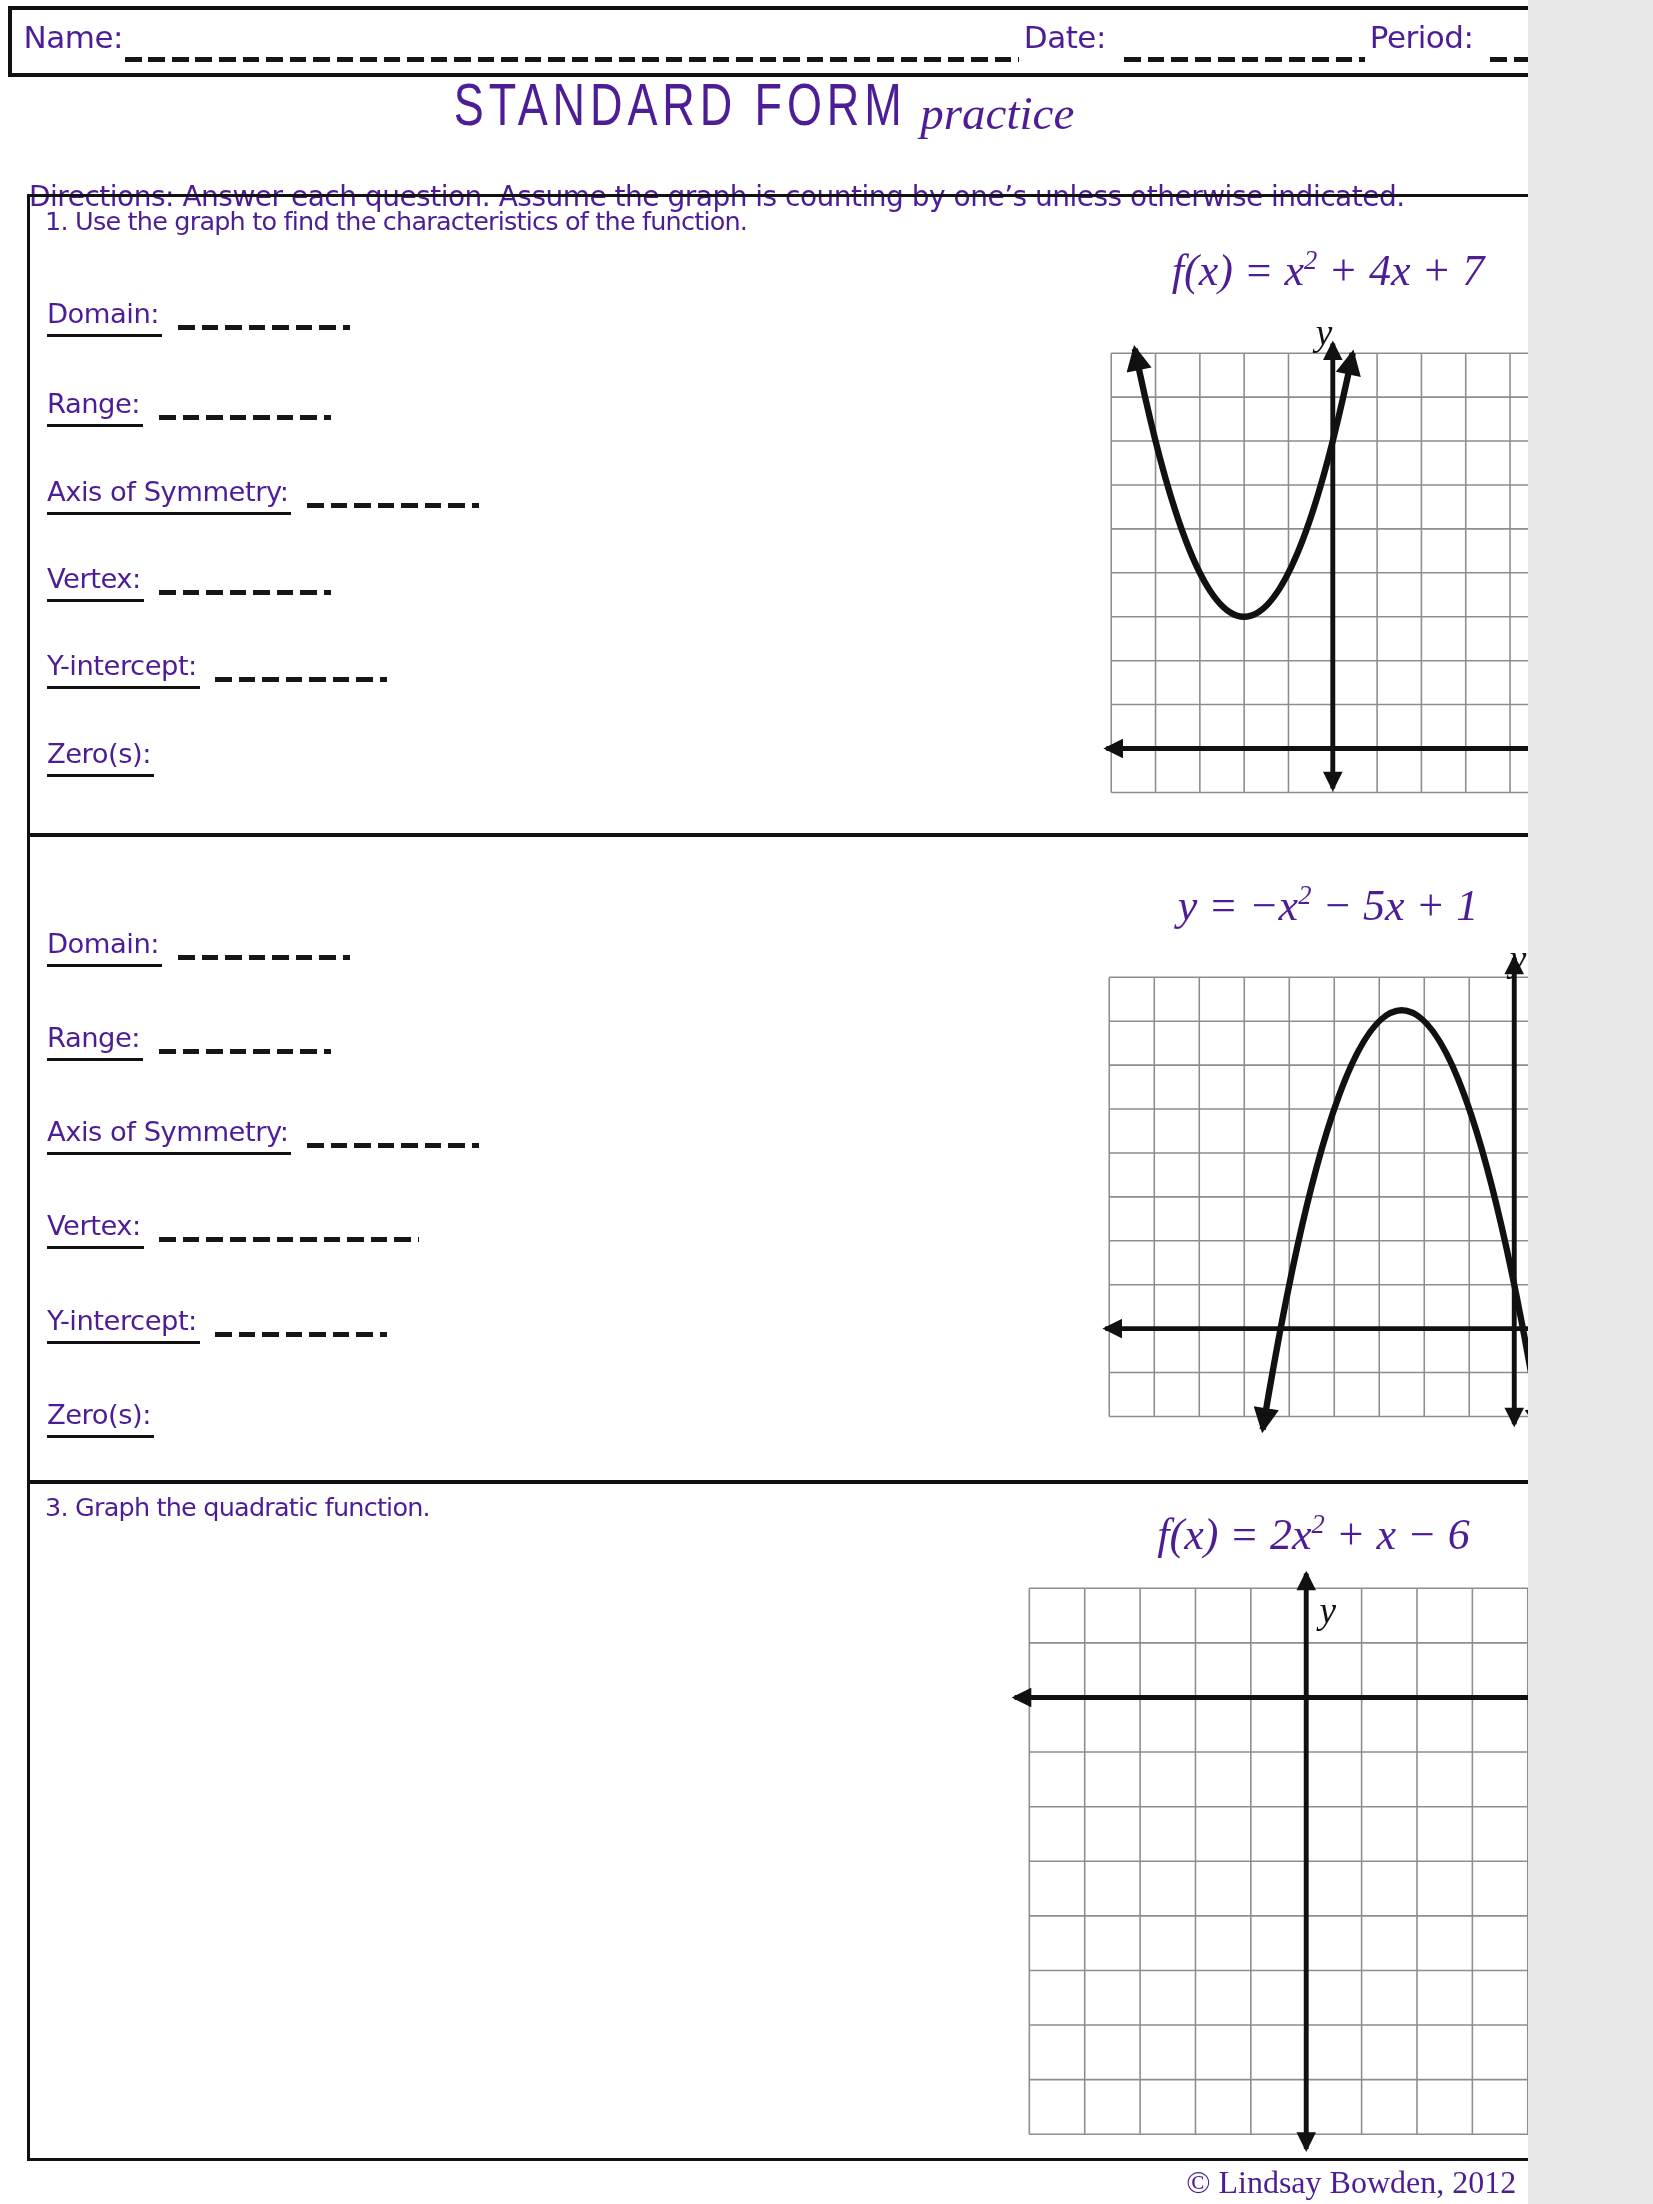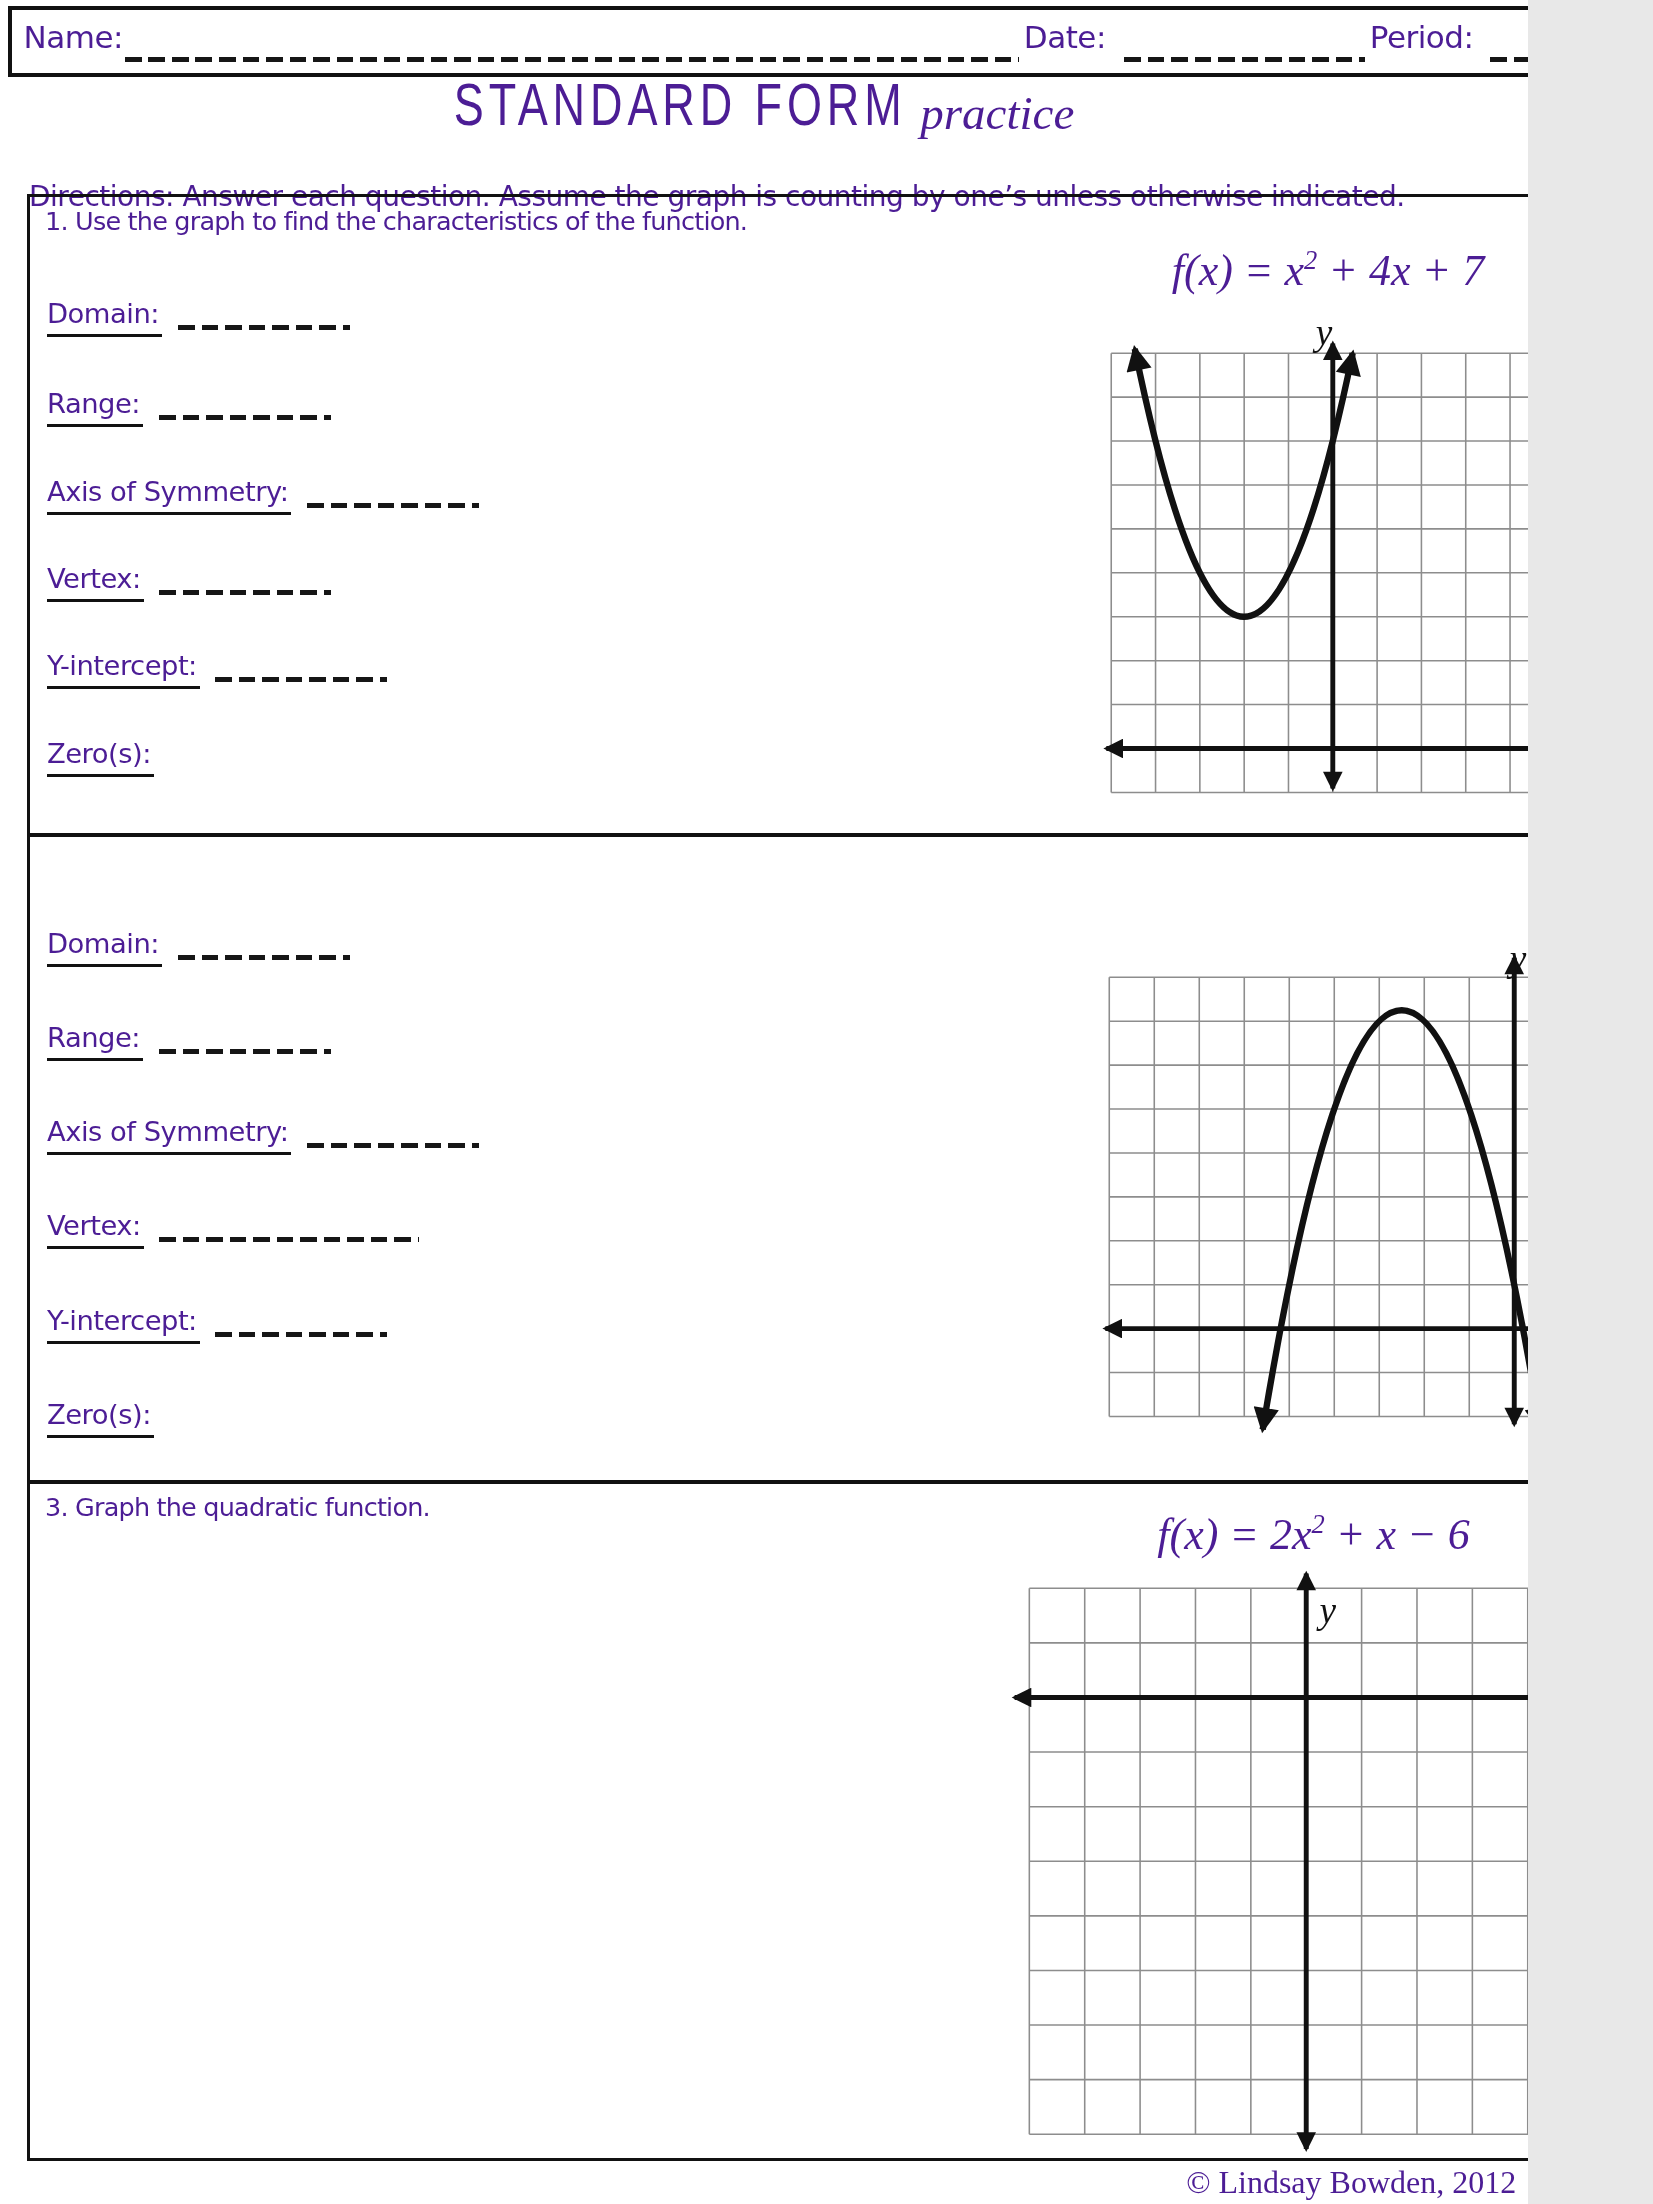--- a/index.html
+++ b/index.html
@@ -112,20 +112,21 @@
   <div class="directions">Directions: Answer each question. Assume the graph is counting by one’s unless otherwise indicated.</div>
 
   <div class="main-box"></div>
   <div class="divider d1"></div>
   <div class="divider d2"></div>
 
   <div class="prompt p1">1. Use the graph to find the characteristics of the function.</div>
   <div class="prompt p3">3. Graph the quadratic function.</div>
 
   <div class="formula f1"><span>f(x) = x</span><sup>2</sup><span> + 4x + 7</span></div>
+  <div class="formula f2"><span>y = −x</span><sup>2</sup><span> − 5x + 1</span></div>
   <div class="formula f3"><span>f(x) = 2x</span><sup>2</sup><span> + x − 6</span></div>
 
   <svg class="graph g1" width="549" height="504" viewBox="0 0 560 514">
       <defs>
         <marker id="ah0" viewBox="0 0 10 10" refX="8.5" refY="5" markerWidth="4.6" markerHeight="4" orient="auto-start-reverse">
           <path d="M0,0 L10,5 L0,10 Z" fill="#111"></path>
         </marker>
       </defs>
       <path d="M39.0,42 v448.0 M84.2,42 v448.0 M129.4,42 v448.0 M174.6,42 v448.0 M219.8,42 v448.0 M265.0,42 v448.0 M310.2,42 v448.0 M355.4,42 v448.0 M400.6,42 v448.0 M445.8,42 v448.0 M491.0,42 v448.0 M39,42.0 h452.0 M39,86.8 h452.0 M39,131.6 h452.0 M39,176.4 h452.0 M39,221.2 h452.0 M39,266.0 h452.0 M39,310.8 h452.0 M39,355.6 h452.0 M39,400.4 h452.0 M39,445.2 h452.0 M39,490.0 h452.0 " stroke="#8d8d8d" stroke-width="1.6" fill="none"></path>
       <line x1="34" y1="445.2" x2="505" y2="445.2" stroke="#111" stroke-width="5" marker-start="url(#ah0)" marker-end="url(#ah0)"></line>

